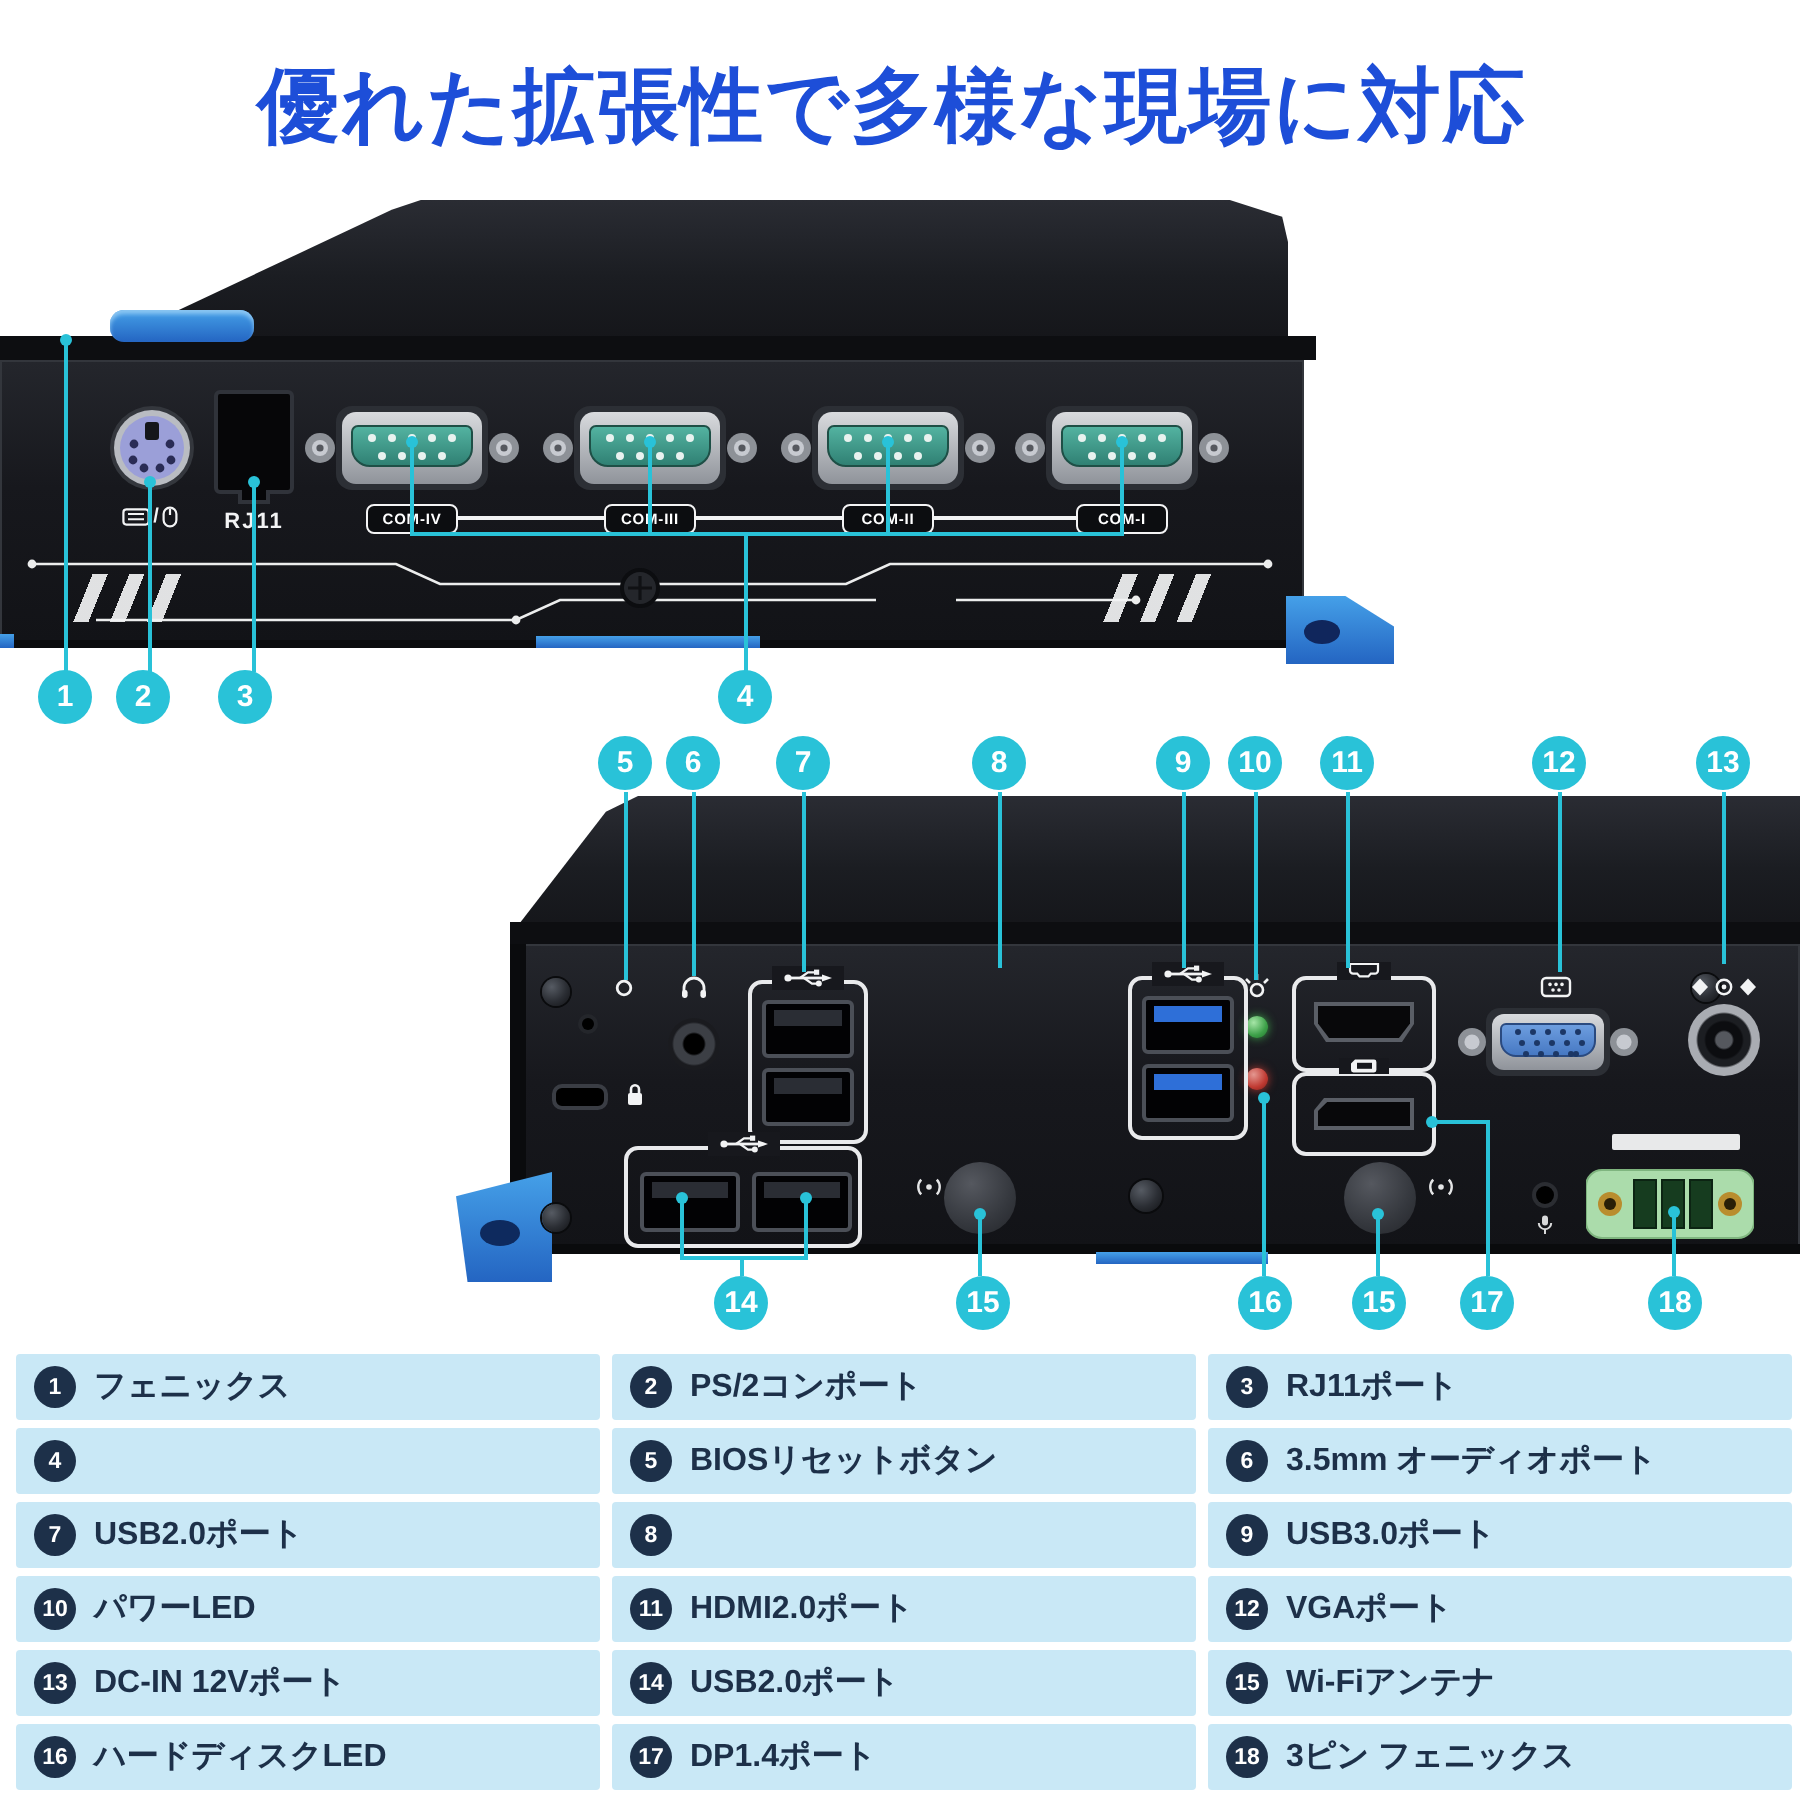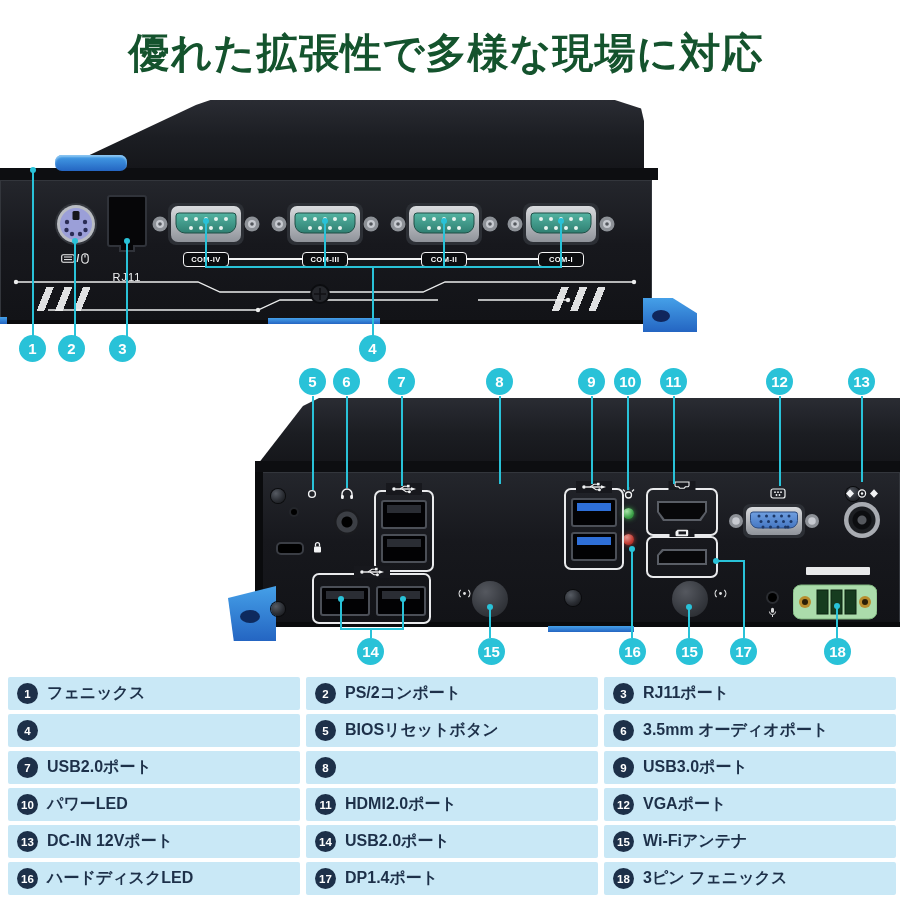--- a/index.html
+++ b/index.html
@@ -1,21 +1,21 @@
 <!DOCTYPE html>
 <html><head>
 <meta charset="utf-8">
 <style>
   html,body{margin:0;padding:0;background:#fff;}
   .stage{position:relative;width:900px;height:900px;background:#ffffff;overflow:hidden;
          font-family:"Liberation Sans",sans-serif;}
   .abs{position:absolute;}
   
   .title{position:absolute;left:0;top:26px;width:892px;text-align:center;
-         font-size:41px;font-weight:800;color:#14532d;letter-spacing:1px;}
+         font-size:41px;font-weight:800;color:#1d4ed8;letter-spacing:1px;}
   
   .lid{position:absolute;background:linear-gradient(180deg,#2a2c33 0%,#1b1d22 55%,#15161a 100%);}
   .strip{position:absolute;background:#0d0e11;}
   .face{position:absolute;background:linear-gradient(180deg,#24262c 0%,#17181d 45%,#121317 100%);
         border:1px solid #33363c;box-sizing:border-box;}
   .edgeb{position:absolute;background:#0a0b0d;}
   .bluebit{position:absolute;background:linear-gradient(180deg,#45a0e8,#2465c2);}
   .screw{position:absolute;border-radius:50%;
          background:radial-gradient(circle at 35% 32%,#565b63,#2b2e34 55%,#121316 100%);
          box-shadow:0 0 0 1px #0a0b0d;}
@@ -120,21 +120,21 @@
         </svg>
       <span class="slash">/</span>
       <svg width="8" height="11" viewBox="0 0 8 11">
           <rect x="0.8" y="0.8" width="6.4" height="9.4" rx="3.2" fill="none" stroke="#f2f3f4" stroke-width="1.1"></rect>
           <path d="M4,1.5 v3" stroke="#f2f3f4" stroke-width="1.1"></path>
         </svg>
     </div>
 
     <div class="abs" style="left:107px;top:100px;width:40px;height:52px;background:#060608;border:2px solid #30333a;border-radius:3px;box-sizing:border-box;"></div>
     <div class="abs" style="left:119px;top:150px;width:16px;height:7px;background:#060608;border:2px solid #30333a;border-top:none;box-sizing:border-box;"></div>
-    <div class="abs" style="left:103px;top:160px;width:48px;text-align:center;color:#f2f3f4;font-size:11px;font-weight:400;letter-spacing:1px;margin-top:16px;">RJ11</div>
+    <div class="abs" style="left:103px;top:160px;width:48px;text-align:center;color:#f2f3f4;font-size:11px;font-weight:700;letter-spacing:1px;">RJ11</div>
 
     <svg class="abs" style="left:152px;top:107px;" width="108" height="44" viewBox="0 0 108 44">
       <circle cx="8" cy="22" r="7.5" fill="#8d9197"></circle>
         <circle cx="8" cy="22" r="4" fill="#c7cad0"></circle>
         <circle cx="8" cy="22" r="1.8" fill="#55585e"></circle>
       <circle cx="100" cy="22" r="7.5" fill="#8d9197"></circle>
         <circle cx="100" cy="22" r="4" fill="#c7cad0"></circle>
         <circle cx="100" cy="22" r="1.8" fill="#55585e"></circle>
       <rect x="16" y="1" width="76" height="42" rx="8" fill="#2c2f35"></rect>
         <rect x="19" y="4" width="70" height="36" rx="7" fill="url(#gMetal)"></rect>

